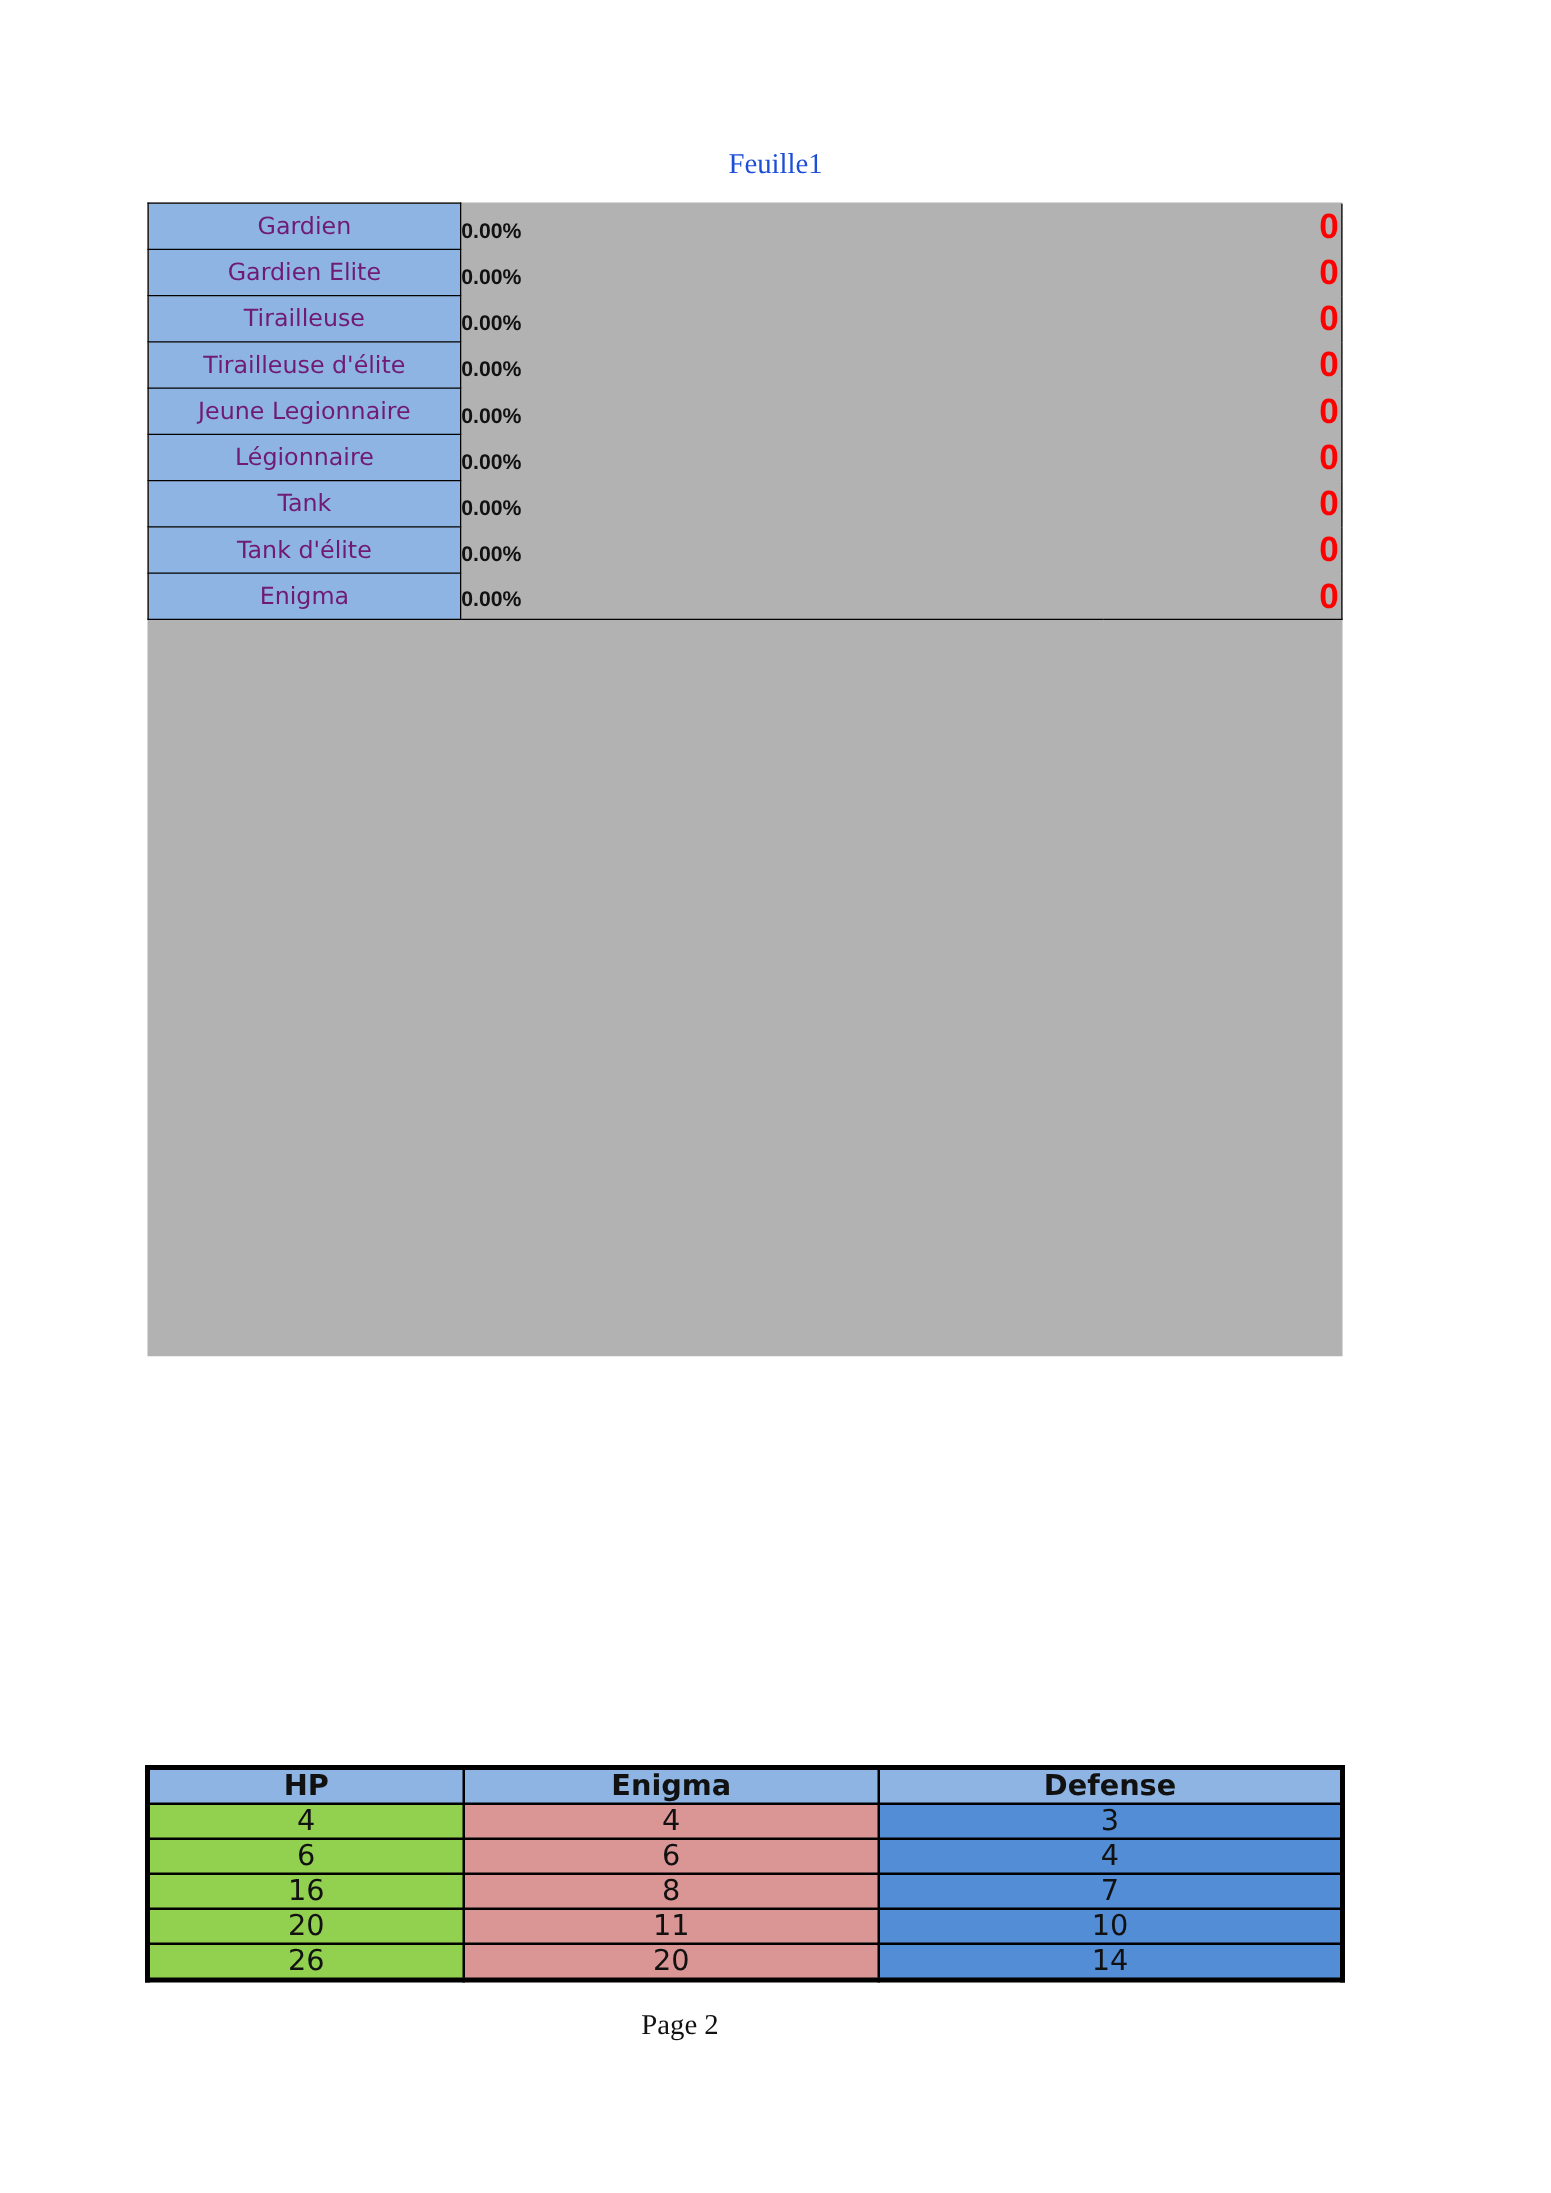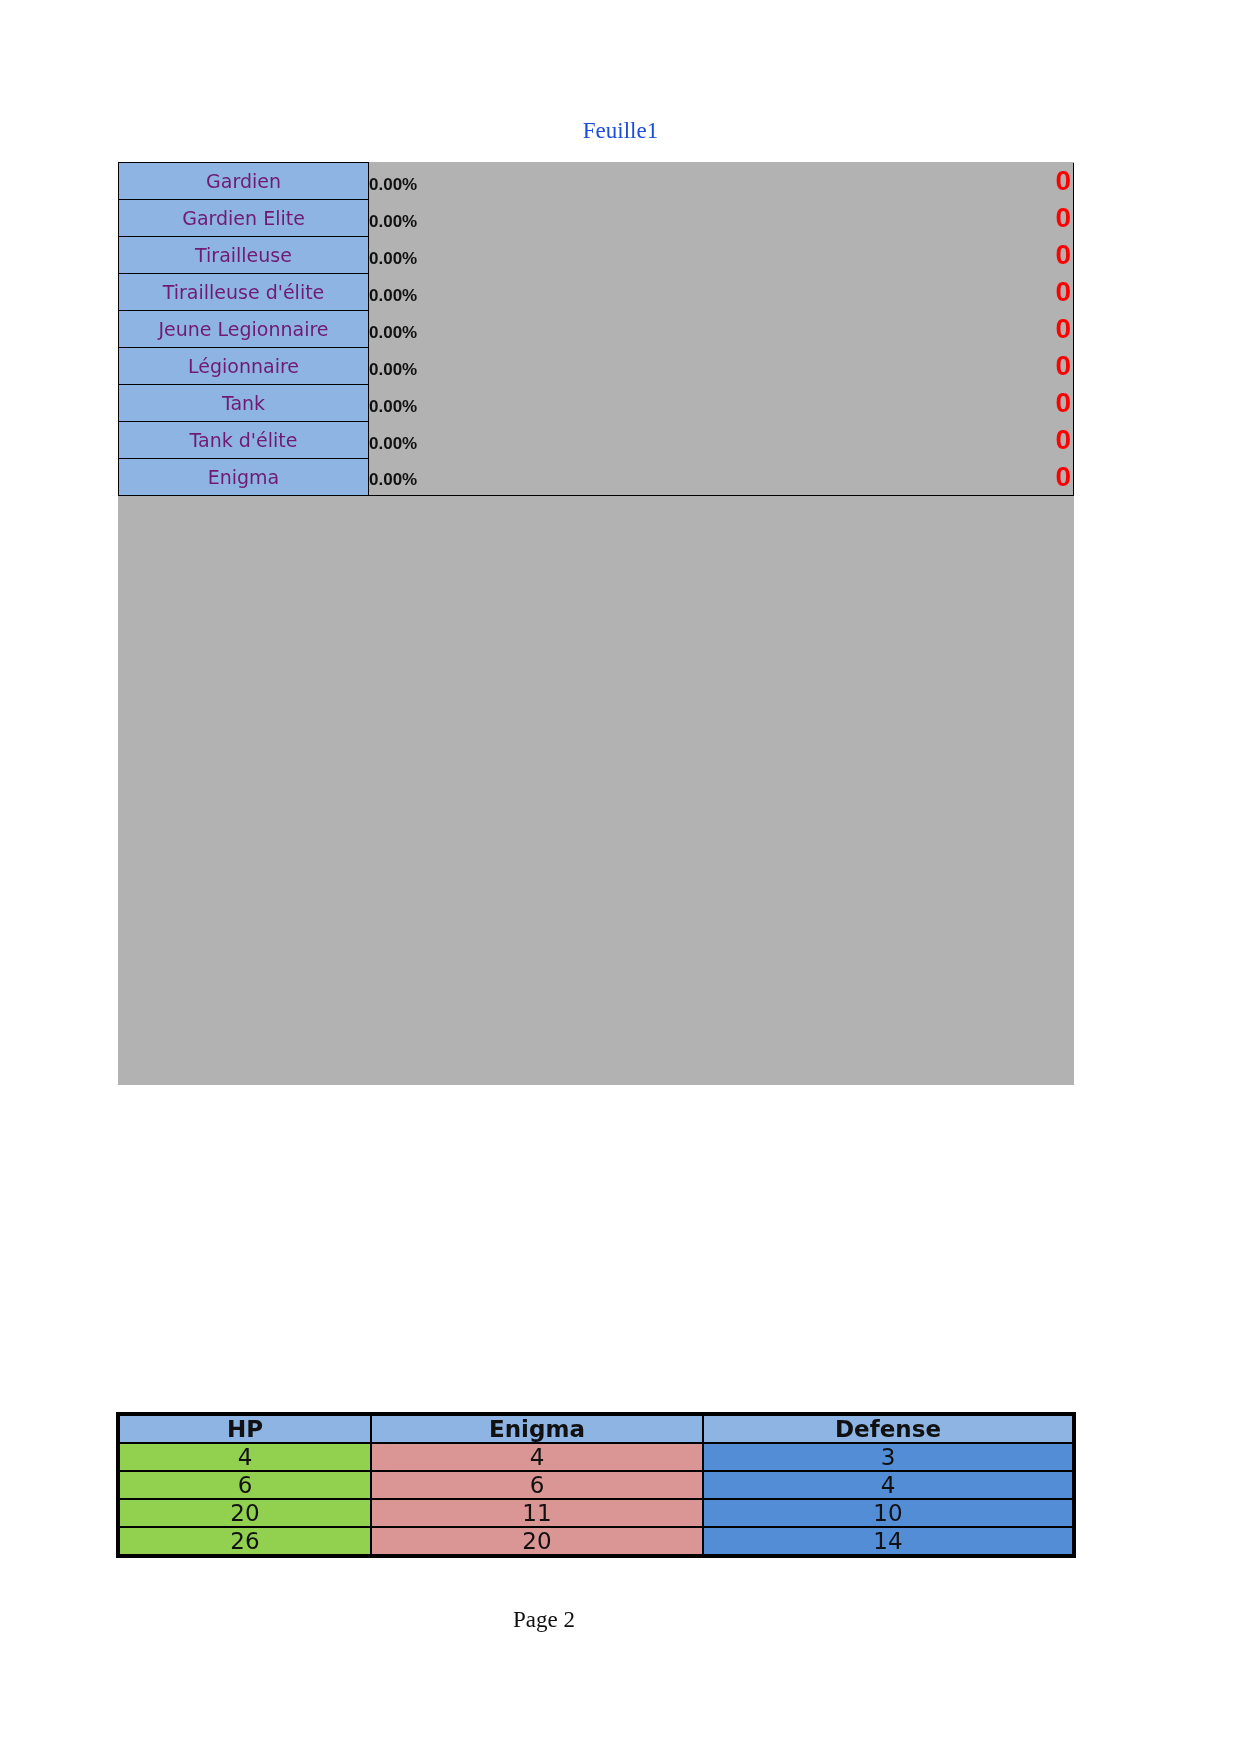--- a/index.html
+++ b/index.html
@@ -125,20 +125,25 @@
       <td class="c-hp">4</td>
       <td class="c-atk">4</td>
       <td class="c-def">3</td>
     </tr>
     <tr>
       <td class="c-hp">6</td>
       <td class="c-atk">6</td>
       <td class="c-def">4</td>
     </tr>
     <tr>
+      <td class="c-hp">16</td>
+      <td class="c-atk">8</td>
+      <td class="c-def">7</td>
+    </tr>
+    <tr>
       <td class="c-hp">20</td>
       <td class="c-atk">11</td>
       <td class="c-def">10</td>
     </tr>
     <tr>
       <td class="c-hp">26</td>
       <td class="c-atk">20</td>
       <td class="c-def">14</td>
     </tr>
   </tbody>

